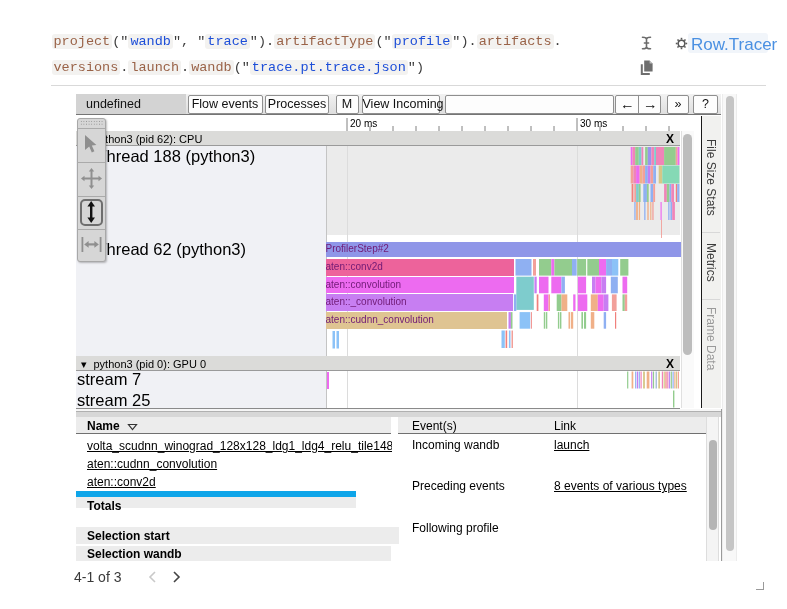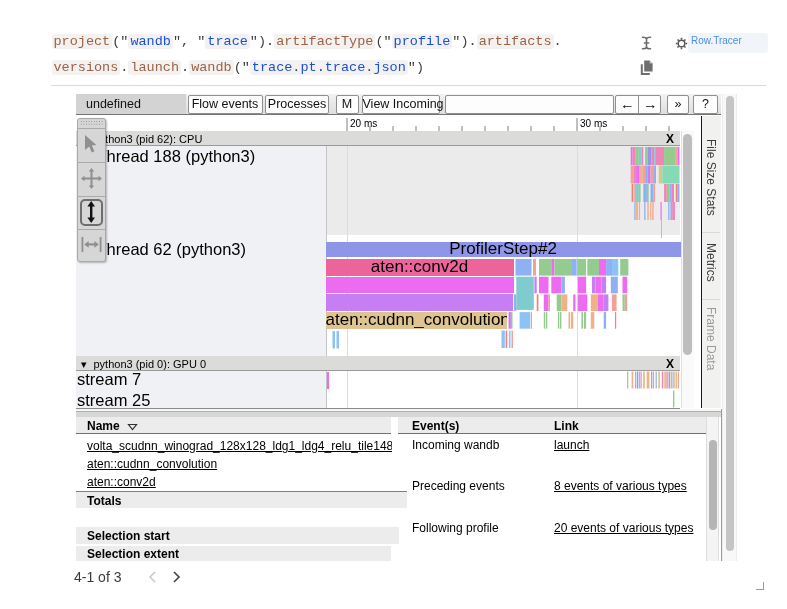--- a/index.html
+++ b/index.html
@@ -5,21 +5,21 @@
 body{font-family:"Liberation Sans",sans-serif;position:relative}
 .b{position:absolute}
 .mono{font-family:"Liberation Mono",monospace;font-size:13.5px;line-height:16px;white-space:pre;color:#3d3d3d}
 .tk{background:#f3f2f0;border-radius:3px;padding:0 2px}
 .id{color:#9a6348}
 .st{color:#1d4ed8}
 .btn{position:absolute;top:1px;height:19px;box-sizing:border-box;background:#fdfdfd;border:1px solid #8f8f8f;border-radius:2px;font-size:12.5px;color:#111;text-align:center;line-height:16.5px;white-space:nowrap}
 .hdr{position:absolute;left:0;width:604px;height:15px;background:#dbdbd9;border-bottom:1px solid #9a9a9a;box-sizing:border-box;font-size:11px;color:#000}
 .hX{position:absolute;left:590px;top:1px;font-size:12px;font-weight:bold;color:#000}
 .biglab{position:absolute;font-size:16.5px;color:#000;white-space:pre}
-.barlab{position:absolute;font-size:17px;color:#000000;text-align:center;line-height:16px;overflow:hidden;white-space:nowrap}
+.barlab{position:absolute;font-size:10px;color:#701a75;text-align:left;line-height:16px;overflow:hidden;white-space:nowrap}
 .vtab{position:absolute;writing-mode:vertical-rl;font-size:12px;color:#3c3c3c}
 .arow{position:absolute;font-size:12px;color:#000;white-space:nowrap}
 .alink{text-decoration:underline}
 .grayrow{position:absolute;background:#ececec;font-size:12px;font-weight:bold;color:#000}
 </style></head><body>
 
 <div class="b mono" style="left:51.5px;top:34px"><span class="tk id">project</span>("<span class="tk st">wandb</span>", "<span class="tk st">trace</span>").<span class="tk id">artifactType</span>("<span class="tk st">profile</span>").<span class="tk id">artifacts</span>.</div>
 <div class="b mono" style="left:51.5px;top:60px"><span class="tk id">versions</span>.<span class="tk id">launch</span>.<span class="tk id">wandb</span>("<span class="tk st">trace.pt.trace.json</span>")</div>
 <svg class="b" style="left:641px;top:36px" width="11" height="14" viewBox="0 0 11 14">
     <g stroke="#6b6b6b" stroke-width="1.6" fill="none" stroke-linecap="round">
@@ -41,21 +41,21 @@
       <line x1="9.26" y1="9.26" x2="10.53" y2="10.53"></line>
       <line x1="6.50" y1="10.40" x2="6.50" y2="12.20"></line>
       <line x1="3.74" y1="9.26" x2="2.47" y2="10.53"></line>
       <line x1="2.60" y1="6.50" x2="0.80" y2="6.50"></line>
       <line x1="3.74" y1="3.74" x2="2.47" y2="2.47"></line>
       <line x1="6.50" y1="2.60" x2="6.50" y2="0.80"></line>
       <line x1="9.26" y1="3.74" x2="10.53" y2="2.47"></line>
     </g>
   </svg>
 <div class="b" style="left:688px;top:33px;width:80px;height:20px;background:#f1f5fa;border-radius:3px"></div>
-<div class="b" style="left:691px;top:35px;font-size:10px;color:#4a90e2">Row.Tracer</div>
+<div class="b" style="left:691px;top:35px;font-size:17px;color:#4a90e2">Row.Tracer</div>
 <div class="b" style="left:51px;top:85px;width:715px;height:1px;background:#d9d9d9"></div>
 <div class="b" style="left:76px;top:94px;width:646px;height:467px">
 <div class="b" style="left:0;top:0;width:645px;height:21px;background:linear-gradient(#f2f2f2,#dedede);border-bottom:1px solid #757575;box-sizing:border-box"></div>
 <div class="b" style="left:0;top:0;width:110px;height:20px;background:#d3d3d3"></div>
 <div class="b" style="left:10px;top:3px;font-size:12.5px;color:#111">undefined</div>
 <div class="btn" style="left:111.5px;width:75px">Flow events</div>
 <div class="btn" style="left:189px;width:64px">Processes</div>
 <div class="btn" style="left:259.5px;width:23px">M</div>
 <div class="btn" style="left:285.5px;width:78px">View Incoming</div>
 <div class="btn" style="left:368.5px;width:169px"></div>
@@ -104,21 +104,23 @@
 <div class="biglab" style="left:20.5px;top:52.5px">Thread 188 (python3)</div>
 <div class="biglab" style="left:20.5px;top:146px">Thread 62 (python3)</div>
 <div class="biglab" style="left:1px;top:276px">stream 7</div>
 <div class="biglab" style="left:1px;top:296.5px">stream 25</div>
 <div class="b" style="left:0;top:314px;width:604px;height:1px;background:#8a8a8a"></div>
 <div class="b" style="left:249.5px;top:147.5px;width:355.5px;height:15px;background:#8f96e8"></div>
 <div class="barlab" style="left:249.5px;top:147px;width:355px">ProfilerStep#2</div>
 <div class="b" style="left:249.5px;top:165.0px;width:188.0px;height:16.6px;background:#ed639b"></div>
 <div class="barlab" style="left:249.5px;top:165.0px;width:188.0px">aten::conv2d</div>
 <div class="b" style="left:249.5px;top:182.7px;width:188.0px;height:16.6px;background:#ed6bf0"></div>
+<div class="barlab" style="left:249.5px;top:182.7px;width:188.0px">aten::convolution</div>
 <div class="b" style="left:249.5px;top:200.4px;width:187.5px;height:16.6px;background:#c77ef2"></div>
+<div class="barlab" style="left:249.5px;top:200.4px;width:187.5px">aten::_convolution</div>
 <div class="b" style="left:249.5px;top:218.1px;width:181.5px;height:16.6px;background:#dfc492"></div>
 <div class="barlab" style="left:249.5px;top:218.1px;width:181.5px">aten::cudnn_convolution</div>
 <svg class="b" style="left:423px;top:165px" width="181" height="90" viewBox="0 0 181 90">
       <rect x="16.50" y="0.00" width="16.00" height="16.60" fill="#8fb0f2"></rect>
       <rect x="34.00" y="0.00" width="3.00" height="16.60" fill="#f2a09a"></rect>
       <rect x="40.00" y="0.00" width="12.30" height="16.60" fill="#93cc8e"></rect>
       <rect x="52.30" y="0.00" width="3.10" height="16.60" fill="#ed6bf0"></rect>
       <rect x="55.40" y="0.00" width="17.60" height="16.60" fill="#93cc8e"></rect>
       <rect x="73.00" y="0.00" width="4.70" height="16.60" fill="#8fb0f2"></rect>
       <rect x="78.20" y="0.00" width="8.90" height="16.60" fill="#93cc8e"></rect>
@@ -265,38 +267,37 @@
 <div class="b" style="left:0;top:315px;width:645px;height:8px;background:#f6f6f6"></div>
 <div class="b" style="left:0;top:317px;width:645px;height:5.5px;background:#d7d7d7;border-top:1px solid #b0b0b0;box-sizing:border-box"></div>
 <div class="b" style="left:0;top:323px;width:314.5px;height:17px;background:#ececec;border-bottom:1px solid #707070;box-sizing:border-box"></div>
 <div class="b" style="left:11px;top:325px;font-size:12px;font-weight:bold;color:#000">Name</div>
 <svg class="b" style="left:51px;top:329px" width="11" height="8" viewBox="0 0 11 8">
       <path d="M1.5 1.5 L9.5 1.5 L5.5 6.5 Z" fill="none" stroke="#333" stroke-width="1.2"></path>
     </svg>
 <div class="arow alink" style="left:11px;top:345px;width:304.5px;overflow:hidden">volta_scudnn_winograd_128x128_ldg1_ldg4_relu_tile148t_nt_v1</div>
 <div class="arow alink" style="left:11px;top:363px">aten::cudnn_convolution</div>
 <div class="arow alink" style="left:11px;top:381px">aten::conv2d</div>
-<div class="grayrow" style="left:0;top:396.5px;width:331px;height:17.5px;border-top:1px solid #0ea5e9;box-sizing:border-box">
+<div class="grayrow" style="left:0;top:396.5px;width:280px;height:17.5px;border-top:6px solid #0ea5e9;box-sizing:border-box">
       <span style="position:absolute;left:11px;top:2px">Totals</span>
     </div>
 <div class="grayrow" style="left:0;top:433px;width:323px;height:17.2px">
       <span style="position:absolute;left:11px;top:2px">Selection start</span>
     </div>
 <div class="grayrow" style="left:0;top:451.3px;width:314.5px;height:15.7px;border-top:1px solid #fff;box-sizing:border-box">
-      <span style="position:absolute;left:11px;top:1px">Selection extent</span>
+      <span style="position:absolute;left:11px;top:1px">Selection wandb</span>
     </div>
 <div class="b" style="left:322px;top:323px;width:308px;height:17px;background:#ececec;border-bottom:1px solid #707070;box-sizing:border-box"></div>
-<div class="b" style="left:336px;top:325px;font-size:12px;font-weight:bold;color:#000">Event(s)</div>
-<div class="b" style="left:478px;top:325px;font-size:12px;font-weight:bold;color:#000">Link</div>
+<div class="b" style="left:336px;top:325px;font-size:12px;font-weight:normal;color:#000">Event(s)</div>
+<div class="b" style="left:478px;top:325px;font-size:12px;font-weight:normal;color:#000">Link</div>
 <div class="arow" style="left:336px;top:344px">Incoming wandb</div>
 <div class="arow alink" style="left:478px;top:344px">launch</div>
 <div class="arow" style="left:336px;top:385px">Preceding events</div>
 <div class="arow alink" style="left:478px;top:385px">8 events of various types</div>
 <div class="arow" style="left:336px;top:426.5px">Following profile</div>
-<div class="arow alink" style="left:478px;top:426.5px">20 events of various types</div>
 <div class="b" style="left:630px;top:323px;width:13px;height:144px;background:#f4f4f4;border-left:1px solid #ddd;border-right:1px solid #ddd;box-sizing:border-box"></div>
 <div class="b" style="left:633px;top:346px;width:8px;height:90px;background:#b5b5b5;border-radius:4px"></div>
 <div class="b" style="left:644.5px;top:315px;width:1.5px;height:152px;background:#9a9a9a"></div>
 <div class="b" style="left:0.5px;top:23.5px;width:29px;height:144.5px;background:#d6d6d6;border:1px solid #a8a8a8;border-radius:3px;box-sizing:border-box;box-shadow:1px 1px 2px rgba(0,0,0,0.25)"></div>
 <div class="b" style="left:3.5px;top:26px;width:23px;height:6px;background-image:radial-gradient(circle,#909090 0.7px,transparent 0.85px);background-size:2.6px 2.8px"></div>
 <div class="b" style="left:1px;top:33.5px;width:28px;height:1px;background:#aaa"></div>
 <div class="b" style="left:1px;top:68px;width:28px;height:1px;background:#aaa"></div>
 <div class="b" style="left:1px;top:102px;width:28px;height:1px;background:#aaa"></div>
 <div class="b" style="left:1px;top:134.5px;width:28px;height:1px;background:#aaa"></div>
 <svg class="b" style="left:7px;top:40px" width="16" height="22" viewBox="0 0 16 22">

